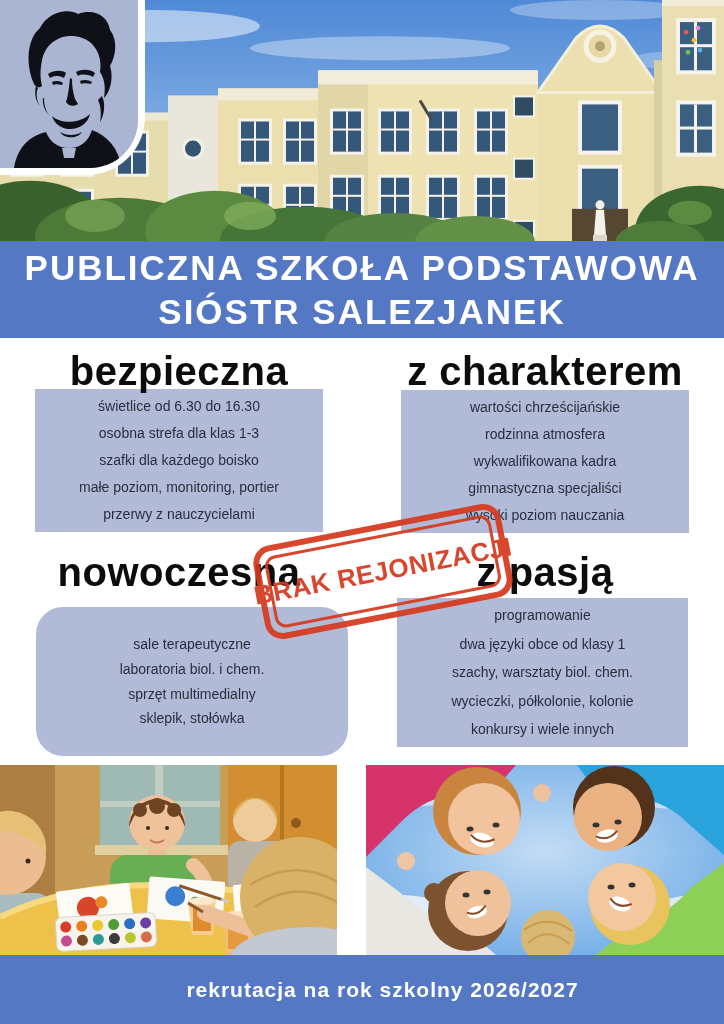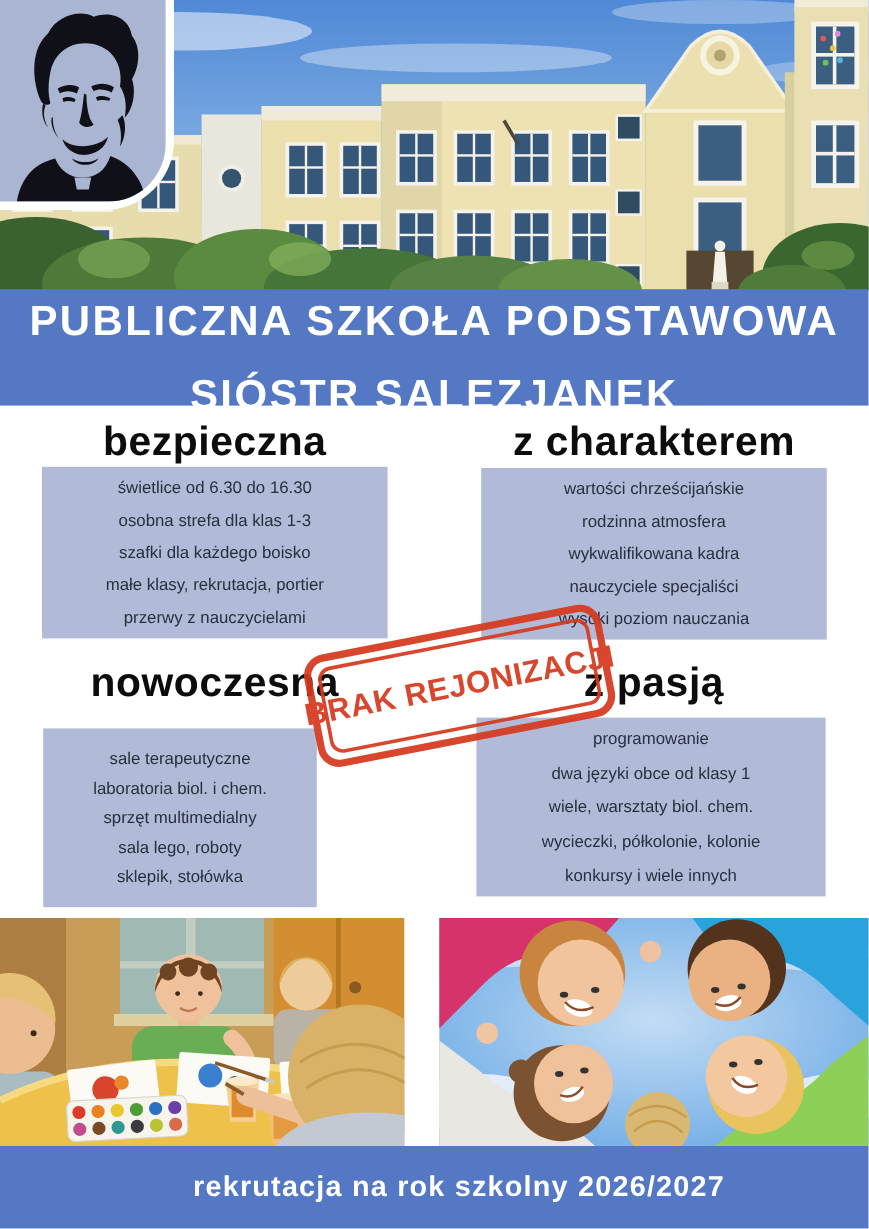--- a/index.html
+++ b/index.html
@@ -23,41 +23,41 @@
   }
   .portrait svg { display:block; width:100%; height:100%; }
 
   
   .banner-top {
     position:absolute; left:0; top:241px; width:724px; height:97px;
     background:#5478c3; color:#ffffff; z-index:4;
     display:flex; flex-direction:column; align-items:center; justify-content:center;
     gap:4px;
   }
-  .banner-top .line { font-size:35px; font-weight:bold; letter-spacing:2px; white-space:nowrap;margin-top:18px; }
+  .banner-top .line { font-size:35px; font-weight:bold; letter-spacing:2px; white-space:nowrap; }
 
   
   .section-title {
-    position:absolute; text-align:center; font-size:34px; font-weight:bold;
+    position:absolute; text-align:center; font-size:40px; font-weight:bold;
     color:#0c0c0c; letter-spacing:0.5px; z-index:2;
   }
   .t-col-l { left:35px;  width:288px; }
   .t-col-r { left:400px; width:290px; }
   .t-row-1 { top:349px; }
   .t-row-2 { top:550px; }
 
   .info-box {
     position:absolute; background:#b1bbd7; color:#272e3e;
     display:flex; flex-direction:column; align-items:center; justify-content:center;
     text-align:center; font-size:14px; z-index:1;
   }
   .info-box .fl { white-space:nowrap; }
   .box-1l { left:35px;  top:389px; width:288px; height:143px; line-height:27px; }
   .box-1r { left:401px; top:390px; width:288px; height:143px; line-height:27px; }
-  .box-2l { left:36px;  top:607px; width:228px; height:149px; line-height:24.6px; }
+  .box-2l { left:36px;  top:607px; width:312px; height:149px; line-height:24.6px;border-radius:27px; }
   .box-2r { left:397px; top:598px; width:291px; height:149px; line-height:28.5px; }
 
   
   .stamp {
     position:absolute; left:257px; top:524px; width:252px; height:95px;
     transform:rotate(-11deg); z-index:6;
     border:6px solid #d6391f; border-radius:18px; padding:5px;
     background:rgba(255,255,255,0.0); opacity:0.93;
   }
   .stamp-inner {
@@ -70,21 +70,21 @@
   
   .photo-left  { position:absolute; left:0;   top:765px; width:337px; height:190px; }
   .photo-right { position:absolute; left:366px; top:765px; width:358px; height:190px; }
   .photo-left svg, .photo-right svg { display:block; width:100%; height:100%; }
 
   
   .banner-bottom {
     position:absolute; left:0; top:955px; width:724px; height:69px;
     background:#5478c3; color:#ffffff;
     display:flex; align-items:center; justify-content:center;
-    font-size:24px; font-weight:bold; letter-spacing:1px;padding-left:41px;
+    font-size:21px; font-weight:bold; letter-spacing:1px;padding-left:41px;
   }
 </style>
 </head>
 <body>
 
 <div class="page">
 
   <div class="top-photo">
     <svg viewBox="0 0 724 241" preserveAspectRatio="none">
       <defs>
@@ -225,41 +225,40 @@
 
   <div class="section-title t-col-l t-row-1">bezpieczna</div>
   <div class="section-title t-col-r t-row-1">z charakterem</div>
   <div class="section-title t-col-l t-row-2">nowoczesna</div>
   <div class="section-title t-col-r t-row-2">z pasją</div>
 
   <div class="info-box box-1l">
     <div class="fl">świetlice od 6.30 do 16.30</div>
     <div class="fl">osobna strefa dla klas 1-3</div>
     <div class="fl">szafki dla każdego boisko</div>
-    <div class="fl">małe klasy, rekrutacja, portier</div>
+    <div class="fl">małe poziom, monitoring, portier</div>
     <div class="fl">przerwy z nauczycielami</div>
   </div>
   <div class="info-box box-1r">
     <div class="fl">wartości chrześcijańskie</div>
     <div class="fl">rodzinna atmosfera</div>
     <div class="fl">wykwalifikowana kadra</div>
-    <div class="fl">nauczyciele specjaliści</div>
+    <div class="fl">gimnastyczna specjaliści</div>
     <div class="fl">wysoki poziom nauczania</div>
   </div>
   <div class="info-box box-2l">
     <div class="fl">sale terapeutyczne</div>
     <div class="fl">laboratoria biol. i chem.</div>
     <div class="fl">sprzęt multimedialny</div>
-    <div class="fl">sala lego, roboty</div>
     <div class="fl">sklepik, stołówka</div>
   </div>
   <div class="info-box box-2r">
     <div class="fl">programowanie</div>
     <div class="fl">dwa języki obce od klasy 1</div>
-    <div class="fl">wiele, warsztaty biol. chem.</div>
+    <div class="fl">szachy, warsztaty biol. chem.</div>
     <div class="fl">wycieczki, półkolonie, kolonie</div>
     <div class="fl">konkursy i wiele innych</div>
   </div>
 
   <div class="stamp">
     <div class="stamp-inner">BRAK REJONIZACJI</div>
   </div>
 
   <div class="photo-left">
     <svg viewBox="0 0 337 190" preserveAspectRatio="none">

